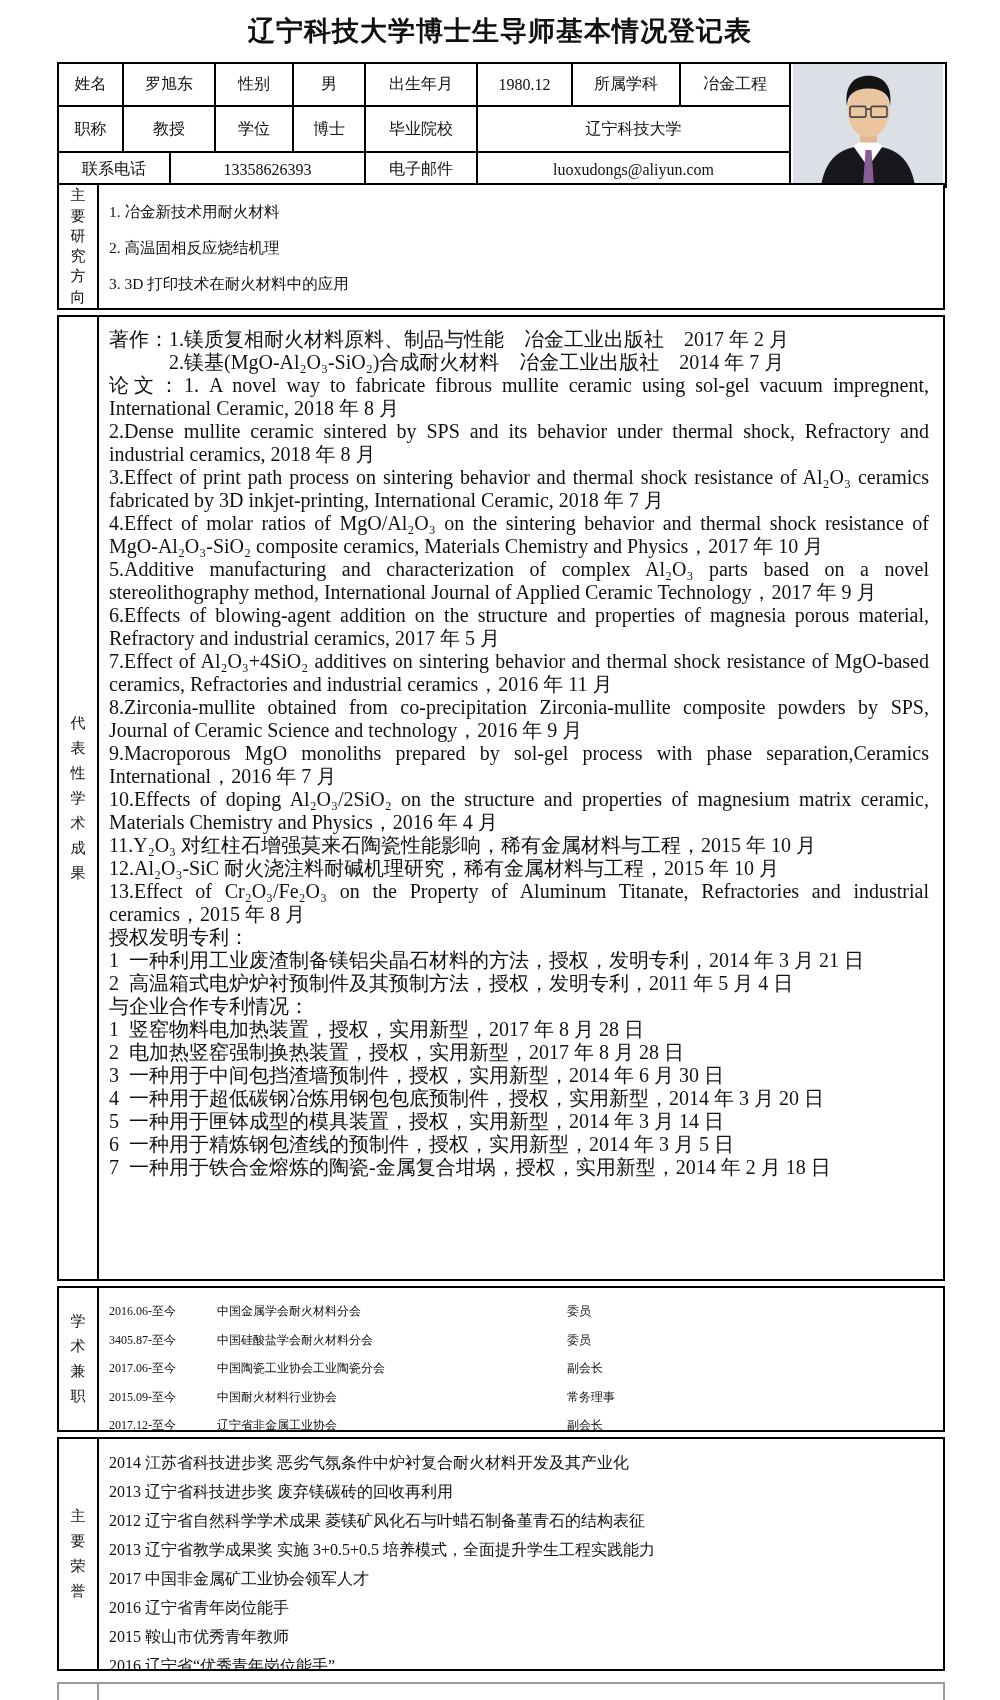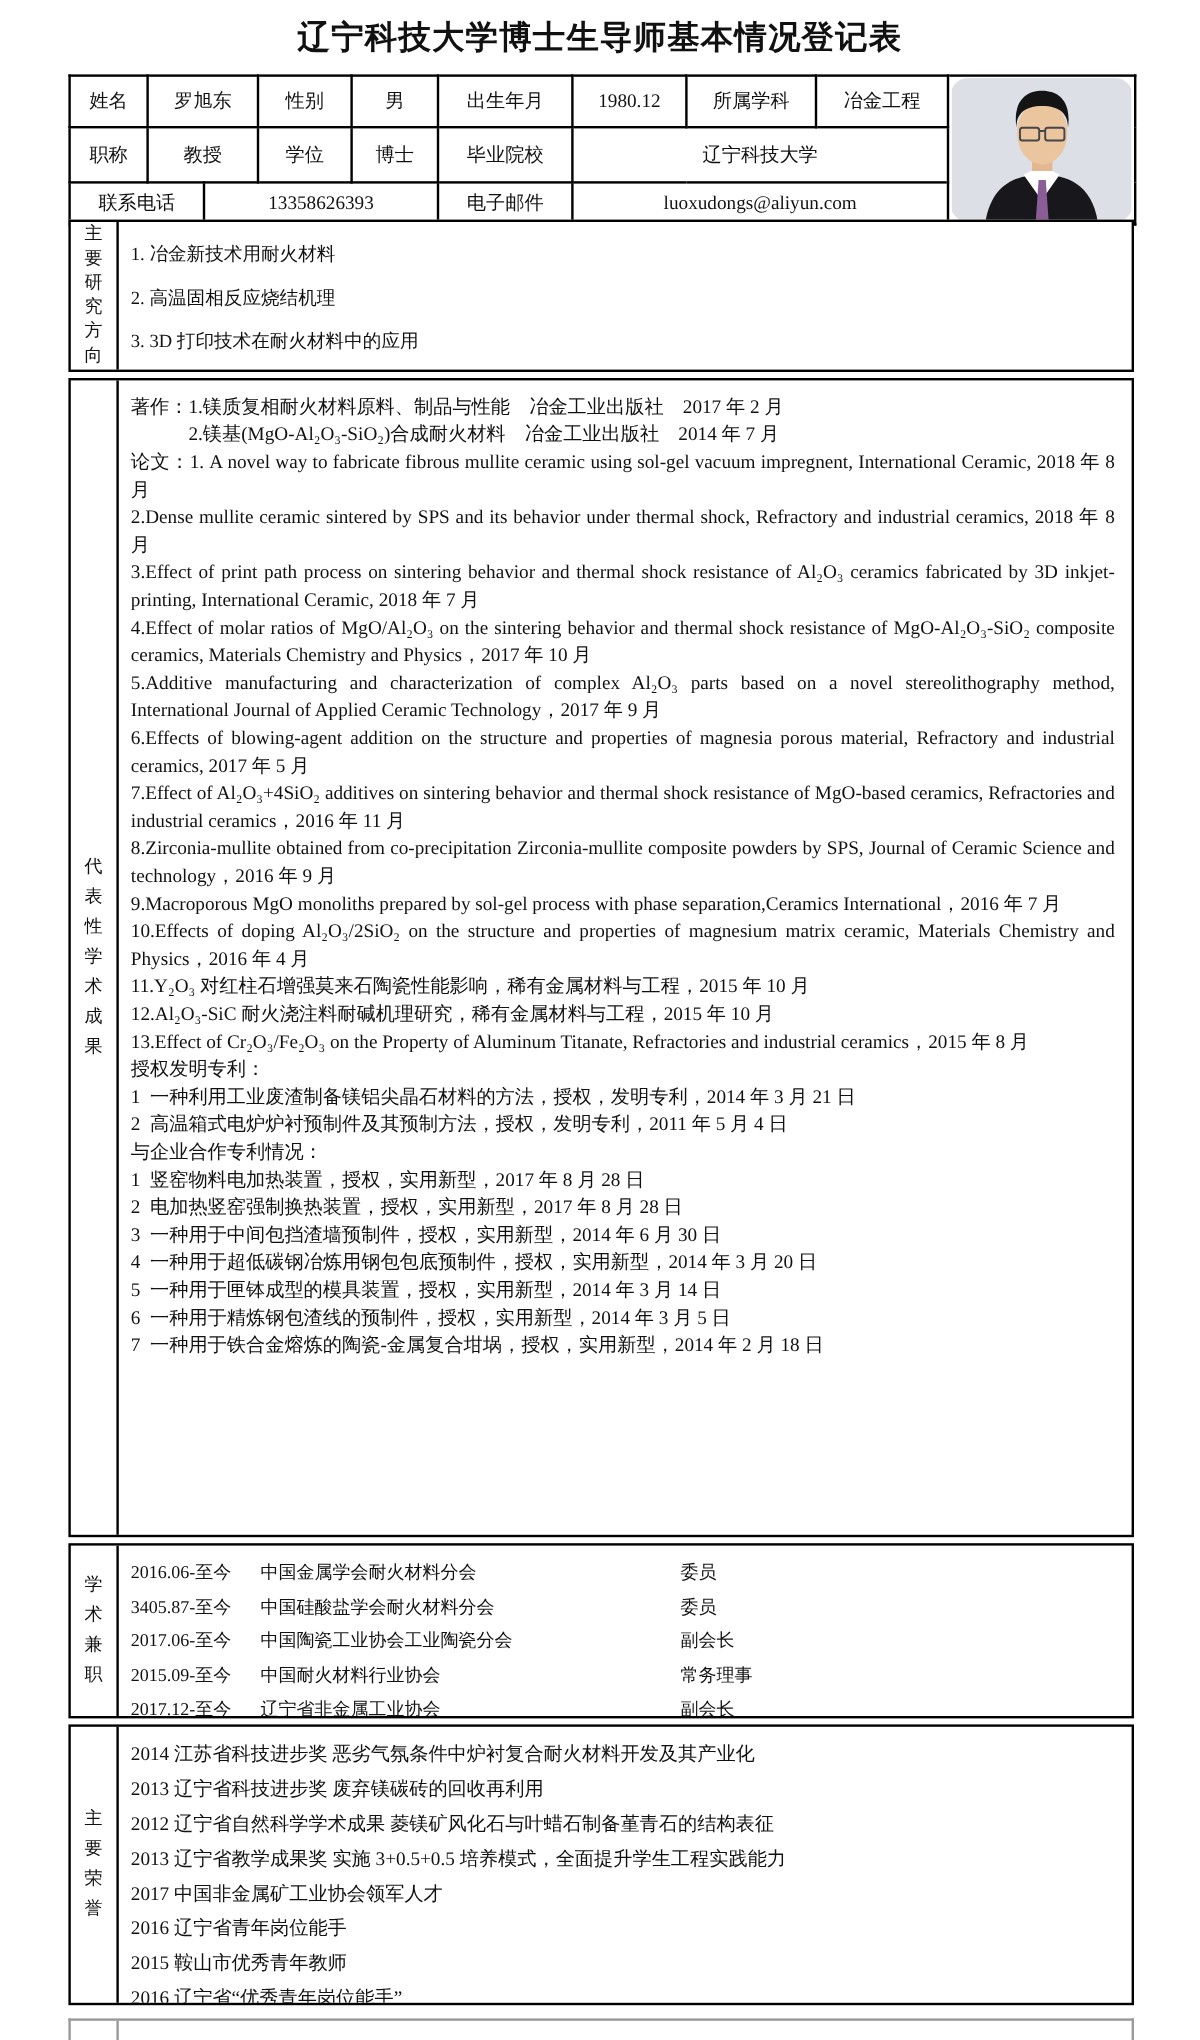--- a/index.html
+++ b/index.html
@@ -6,21 +6,21 @@
   body { width:1000px; height:1700px; font-family:"Liberation Serif","DejaVu Serif",serif; color:#111111; }
   .page { position:relative; width:1000px; height:1700px; overflow:hidden; background:#ffffff; }
 
   .doc-title { position:absolute; top:13px; left:0; width:100%; text-align:center;
                font-size:27px; font-weight:bold; letter-spacing:1px; }
 
   table.info-table { position:absolute; left:57px; top:62px; width:888px;
                      border-collapse:collapse; table-layout:fixed; }
   table.info-table td { border:2px solid #000; text-align:center; vertical-align:middle;
                         font-size:16px; padding:0 2px; overflow:hidden; }
-  table.info-table tr.r1 td { height:41px;border-radius:17px; }
+  table.info-table tr.r1 td { height:41px; }
   table.info-table tr.r2 td { height:44px; }
   table.info-table tr.r3 td { height:33px; }
   td.photo-cell { padding:0 !important; }
   .photo-wrap { width:100%; height:100%; display:flex; align-items:stretch; justify-content:center; background:#ffffff; }
   .photo-wrap svg { width:150px; height:100%; display:block; }
 
   .section { position:absolute; left:57px; width:888px; border:2px solid #000;
              box-sizing:border-box; display:flex; background:#ffffff; }
   .section-label { width:38px; border-right:2px solid #000; display:flex; flex-direction:column;
                    align-items:center; font-size:15px; flex-shrink:0; }
@@ -32,24 +32,24 @@
   .section-content { flex:1; overflow:hidden; }
 
   #research   { top:183px;  height:127px; }
   #achieve    { top:315px;  height:966px; }
   #positions  { top:1286px; height:146px; }
   #honors     { top:1437px; height:234px; }
 
   .research-content { padding:2px 14px 0 10px; font-size:15.5px; }
   .research-content .item { margin:15px 0 0 0; }
 
-  .achieve-content { padding:11px 14px 0 10px; font-size:16px; }
+  .achieve-content { padding:11px 14px 0 10px; font-size:20px; }
   .achieve-content .para { margin:0; line-height:23px; text-align:justify; white-space:pre-wrap; }
 
-  .pos-content { padding:9px 10px 0 10px; font-size:15px; }
+  .pos-content { padding:9px 10px 0 10px; font-size:12px; }
   .pos-row { display:flex; line-height:28.5px; }
   .pos-period { width:108px; flex-shrink:0; }
   .pos-org { width:350px; flex-shrink:0; }
   .pos-role { flex:1; }
 
   .honors-content { padding:9px 10px 16px 10px; font-size:16px; }
   .honors-content .item { line-height:29px; }
 
   .partial-next { position:absolute; left:57px; top:1682px; width:888px; height:18px;
                   border-top:2px solid #9a9a9a; border-left:2px solid #9a9a9a;

